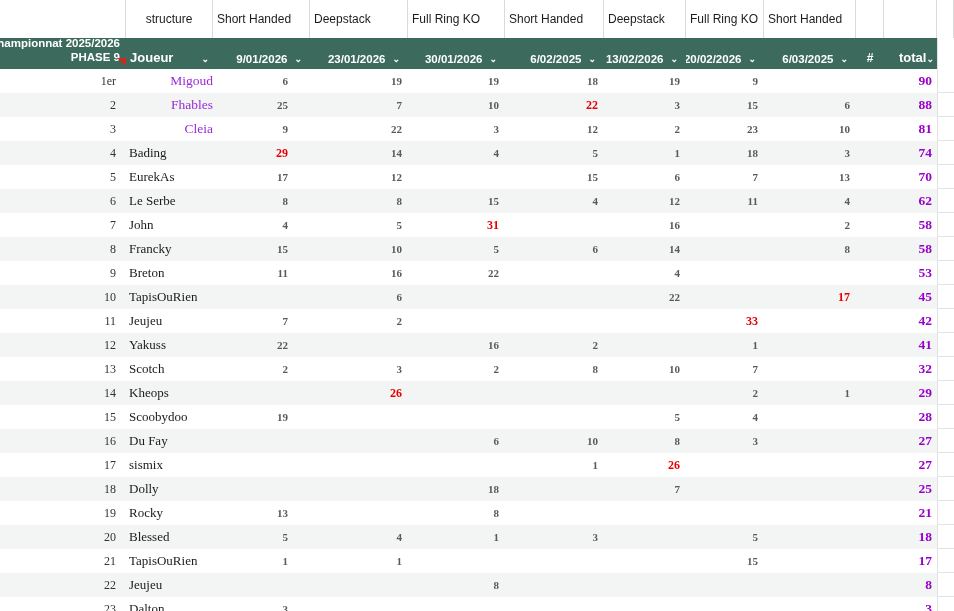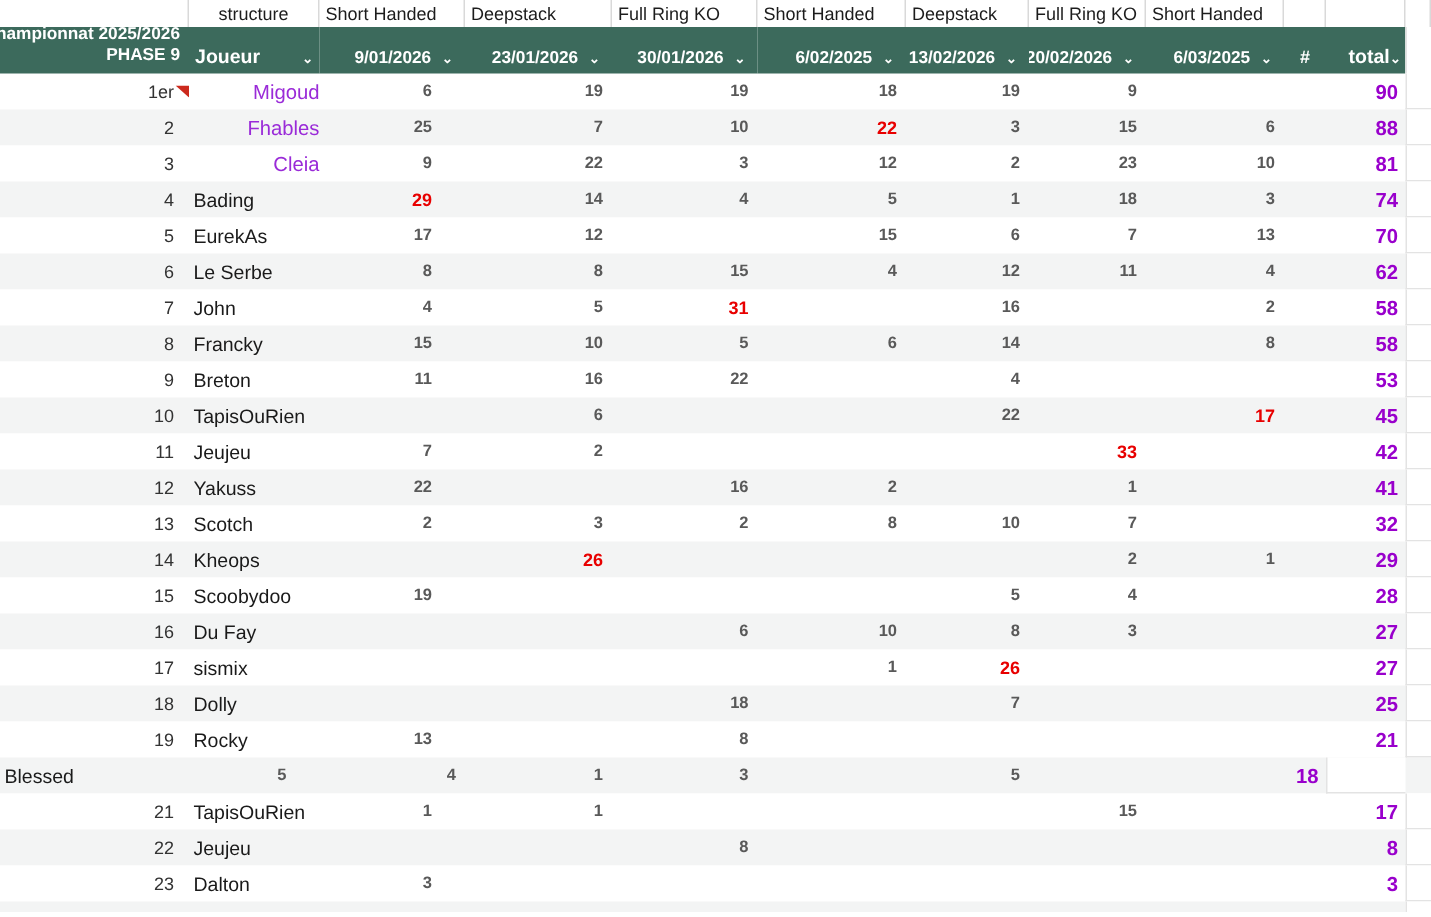--- a/index.html
+++ b/index.html
@@ -7,21 +7,21 @@
          font-family:"Liberation Sans", sans-serif; }
   .sheet { position:relative; width:954px; height:611px; }
 
   .grid-row { display:grid;
     grid-template-columns:126px 87px 97px 98px 97px 99px 82px 78px 92px 28px 53px 17px; }
 
   .cell { box-sizing:border-box; display:flex; align-items:center;
           white-space:nowrap; overflow:hidden; }
 
   
-  .top-row { height:18px; background:#ffffff; }
+  .top-row { height:38px; background:#ffffff; }
   .top-row .cell { border-right:1px solid #d9d9d9; font-size:12px; color:#1c1c1c;
                    padding-left:4px; }
   .top-row .c-center { justify-content:center; padding-left:0; }
   .top-row .c-gutter { border-right:1px solid #d9d9d9; }
 
   
   .header-row { height:31px; }
   .header-row .cell { background:#3c6a5c; color:#ffffff; font-weight:bold;
                       align-items:flex-end; padding-bottom:4px; }
   .title-cell { flex-direction:column; align-items:flex-end; justify-content:flex-end;
@@ -29,21 +29,21 @@
   .joueur-cell { justify-content:center; font-size:13px;gap:12px; }
   .joueur-cell .chev { margin-left:16px; }
   .date-cell { justify-content:flex-end; padding-right:8px; font-size:11.5px; }
   .date-cell .chev { margin-left:7px; }
   .hash-cell { justify-content:center; font-size:12px; }
   .total-cell { justify-content:flex-end; padding-right:3px; font-size:13px; }
   .chev { font-size:9px; font-weight:bold; transform:translateY(-1px); }
   .header-row .gutter-h { background:#ffffff; border-left:1px solid #e3e3e3; }
 
   
-  .data-row { height:24px; background:#ffffff; }
+  .data-row { height:24px; background:#ffffff;font-family:Liberation Serif, serif; }
   .data-row.striped { background:#f3f4f4; }
   .data-row .cell { height:24px; }
   .rank-cell { justify-content:flex-end; padding-right:10px; font-size:12px; color:#333333; }
   .name-cell { padding-left:3px; font-size:13px; color:#1a1a1a; }
   .name-cell.top3 { justify-content:flex-end; padding-right:0; color:#9a2bd8;
                     font-size:13.5px; }
   .score-cell { justify-content:flex-end; padding-right:6px; font-size:11px;
                 font-weight:bold; color:#595959; }
   .score-cell.first { padding-right:22px; }
   .score-cell.redval { color:#e80000; font-size:12px; }
@@ -386,20 +386,21 @@
         <div class="cell score-cell">8</div>
         <div class="cell score-cell"></div>
         <div class="cell score-cell"></div>
         <div class="cell score-cell"></div>
         <div class="cell score-cell"></div>
         <div class="cell hash-data"></div>
         <div class="cell total-data">21</div>
         <div class="cell gutter-data"></div>
       </div>
       <div class="grid-row data-row striped">
+        <div class="cell rank-cell">20</div>
         <div class="cell name-cell">Blessed</div>
         <div class="cell score-cell first">5</div>
         <div class="cell score-cell">4</div>
         <div class="cell score-cell">1</div>
         <div class="cell score-cell">3</div>
         <div class="cell score-cell"></div>
         <div class="cell score-cell">5</div>
         <div class="cell score-cell"></div>
         <div class="cell hash-data"></div>
         <div class="cell total-data">18</div>

